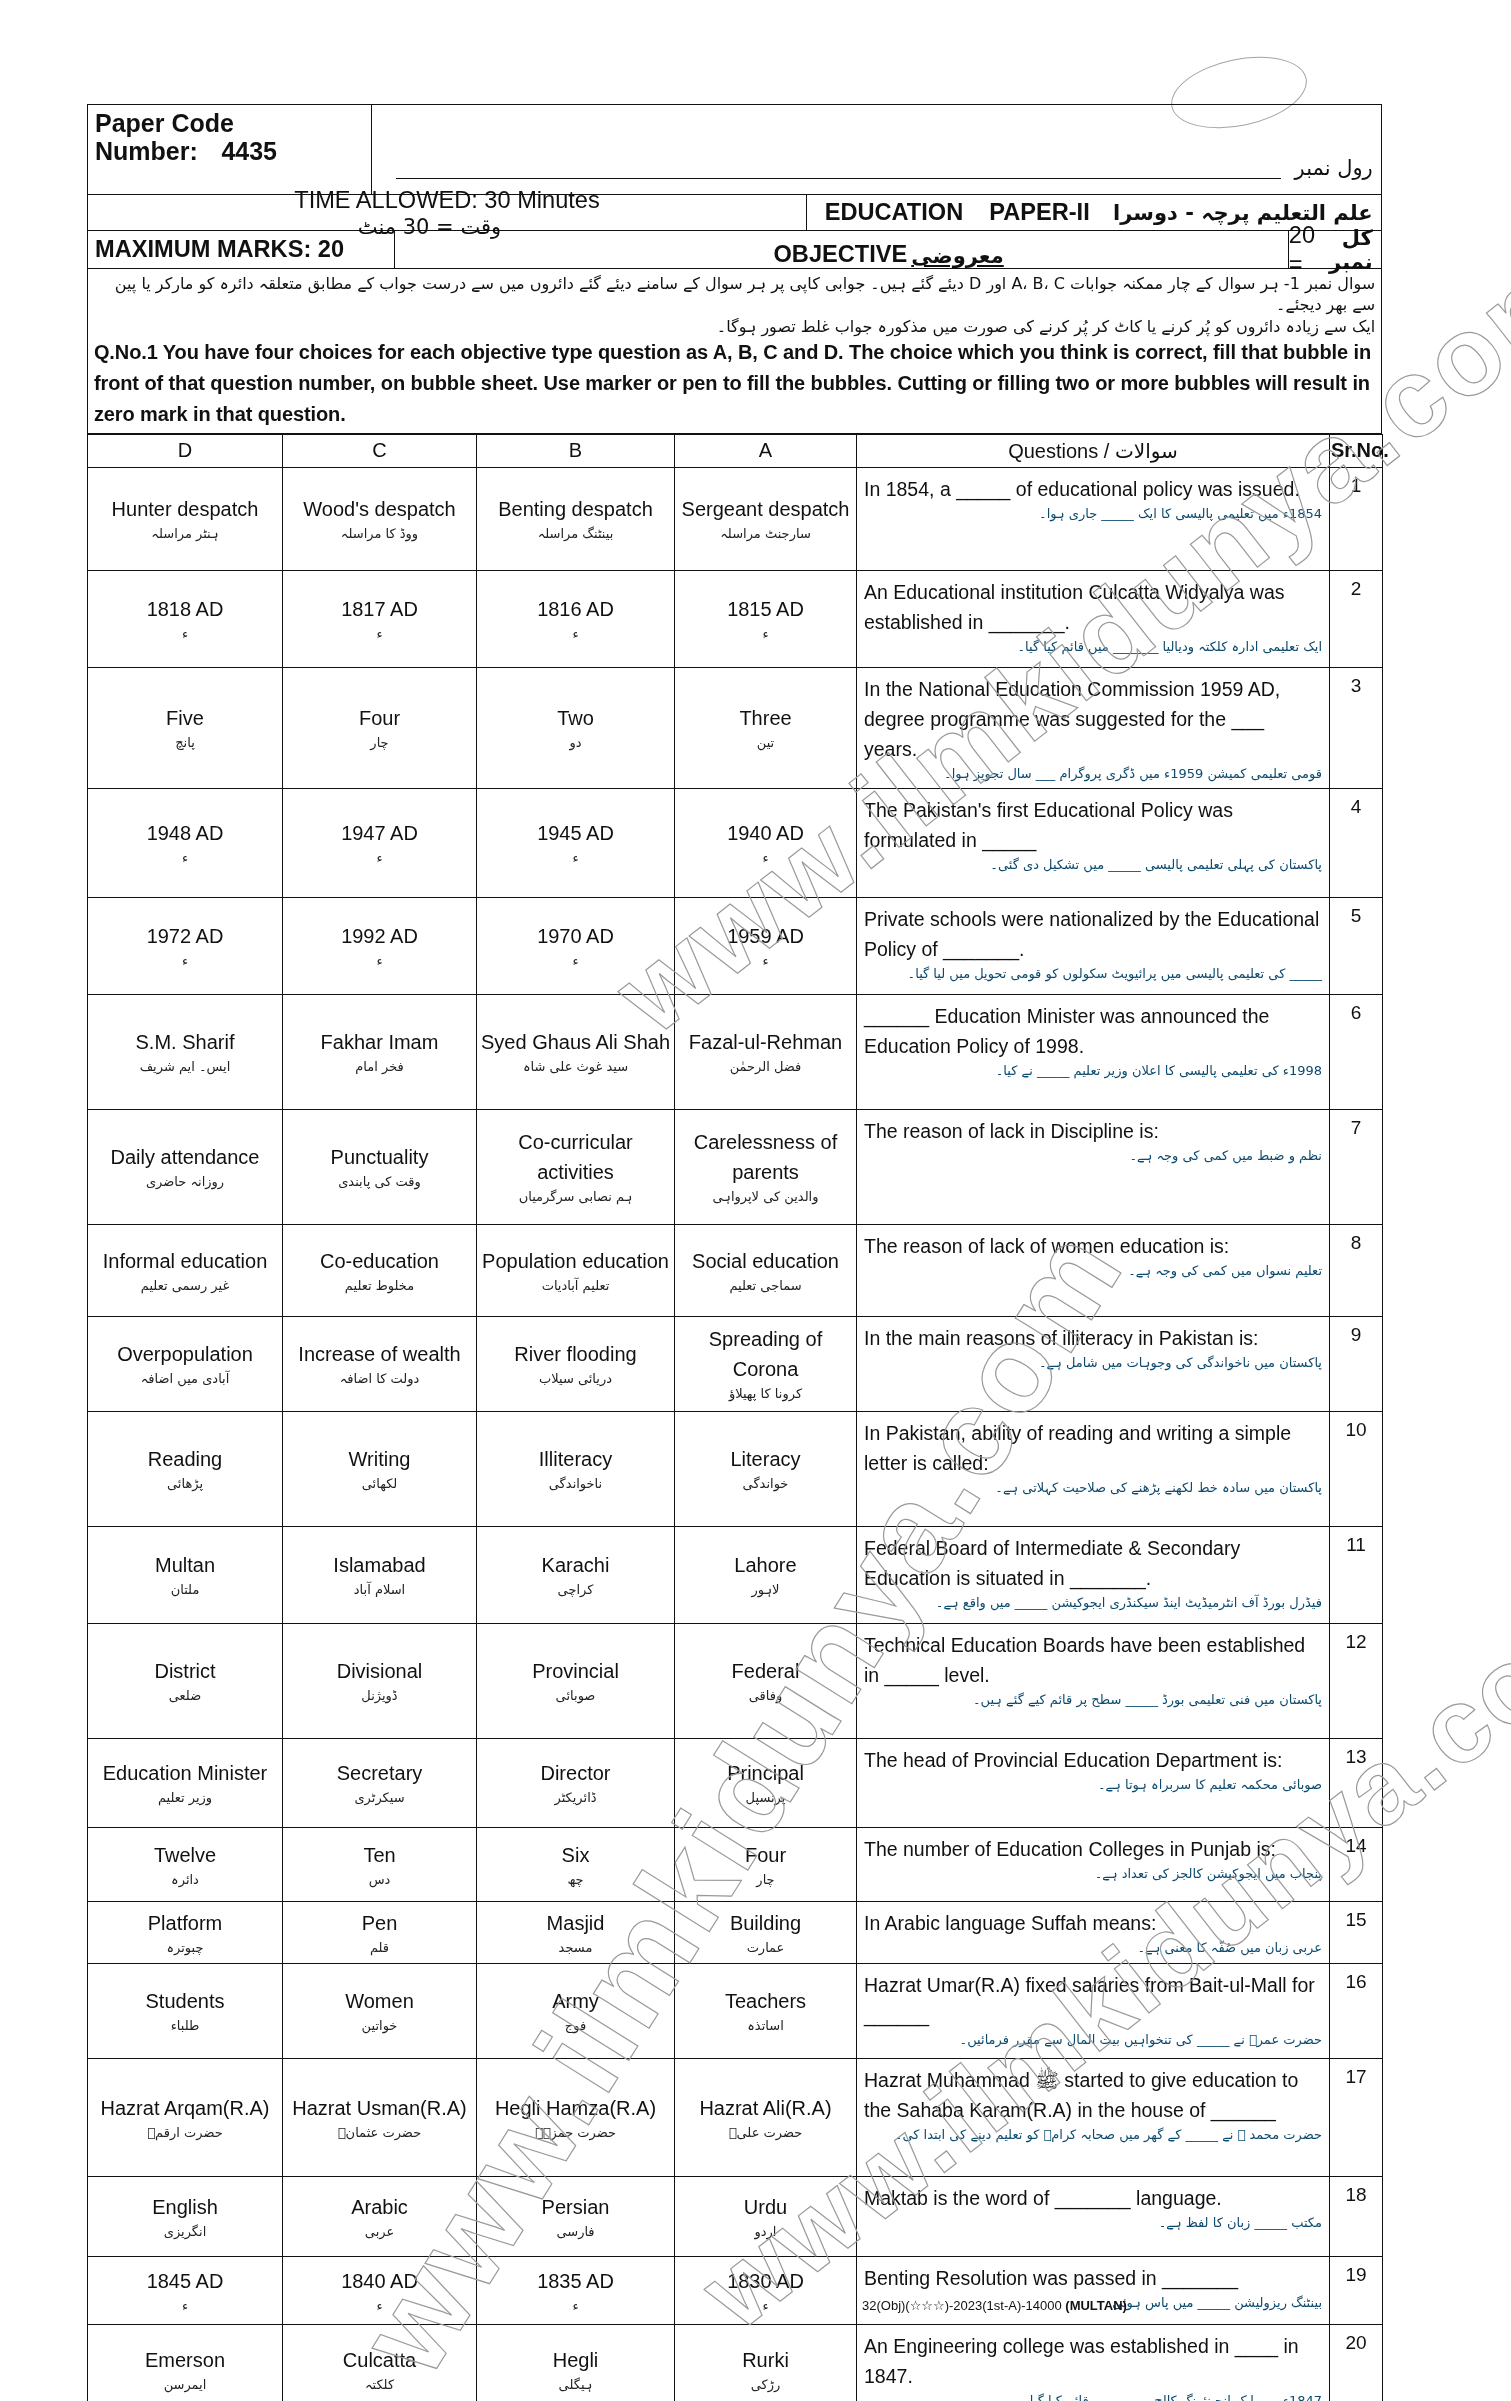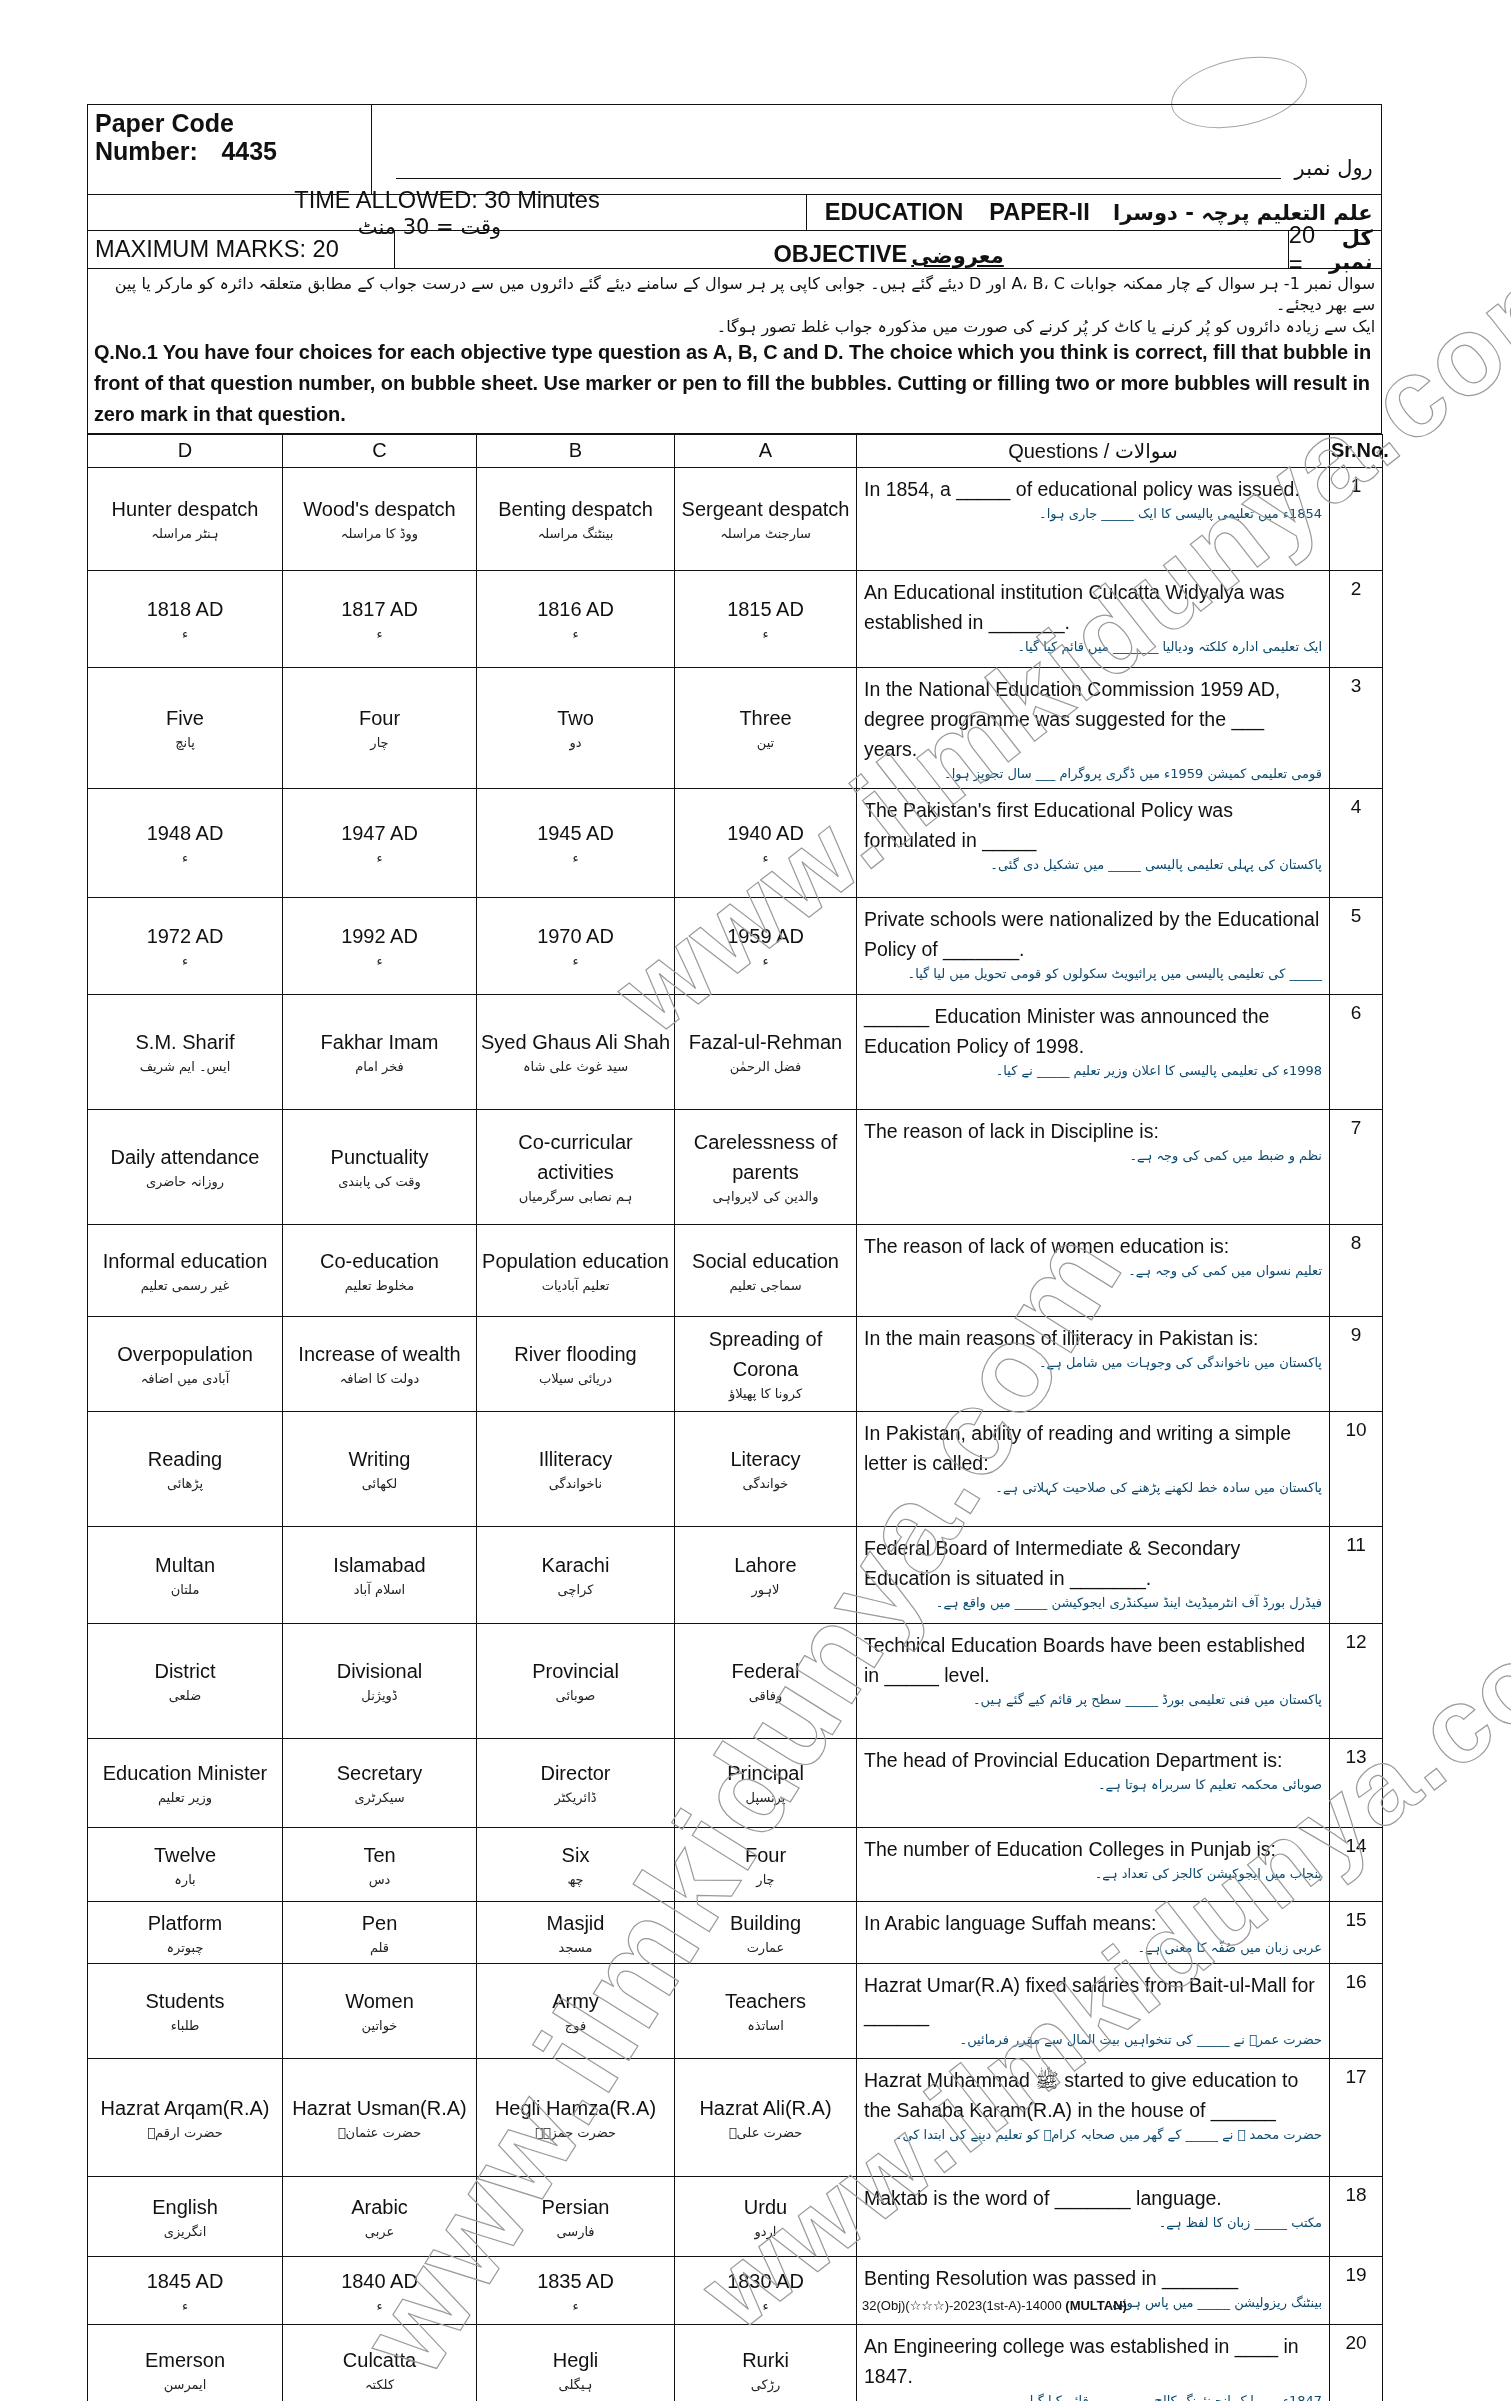--- a/index.html
+++ b/index.html
@@ -23,21 +23,21 @@
   .r1 .c2 { width: 611px; border-right: 1.8px solid #111; text-align: center; }
   .r1 .c3 { flex: 1; position: relative; }
   .roll-line { position: absolute; left: 23.6px; right: 100px; bottom: 15.4px; border-bottom: 1.8px solid #111; }
   .roll-label { position: absolute; right: 8.3px; bottom: 14px; }
 
   .r2 { height: 35px; align-items: center; }
   .r2 .c1 { width: 718px; display: flex; justify-content: space-between; align-items: center; flex-direction: column; }
   .r2 .c2 { flex: 1; border-left: 1.8px solid #111; height: 100%; display: flex; align-items: center; justify-content: space-between; padding: 0 8.3px 0 17.7px; }
 
   .r3 { height: 37px; align-items: stretch; }
-  .r3 .c1 { width: 334px; border-right: 1.8px solid #111; display: flex; align-items: center; }
+  .r3 .c1 { width: 334px; border-right: 1.8px solid #111; display: flex; align-items: center; font-weight: bold; }
   .r3 .c2 { width: 561px; display: flex; align-items: flex-end; padding-left: 378px; gap: 4px; }
   .r3 .c3 { flex: 1; border-left: 1.8px solid #111; display: flex; align-items: center; justify-content: flex-end; gap: 14px; padding-right: 8.3px; }
 
   .instr { padding: 3.5px 5.9px 2.4px; border-bottom: 1.8px solid #111; }
   .instr .urdu-line { text-align: right; font-size: 16px; line-height: 1.35; }
   .instr .en { font-size: 20px; font-weight: bold; line-height: 1.55; letter-spacing: -0.1px; }
 
   
   table.mcq { border-collapse: collapse; width: 100%; table-layout: fixed; border: 1.8px solid #111; border-top: none; }
   table.mcq th, table.mcq td { border: 1.2px solid #111; box-sizing: border-box; }
@@ -233,21 +233,21 @@
         </tr>
         <tr style="height: 89px;">
           <td class="opt"><span>Education Minister</span><span class="u">وزیر تعلیم</span></td>
           <td class="opt"><span>Secretary</span><span class="u">سیکرٹری</span></td>
           <td class="opt"><span>Director</span><span class="u">ڈائریکٹر</span></td>
           <td class="opt"><span>Principal</span><span class="u">پرنسپل</span></td>
           <td class="q"><span>The head of Provincial Education Department is:</span><span class="u">صوبائی محکمہ تعلیم کا سربراہ ہوتا ہے۔</span></td>
           <td class="sr">13</td>
         </tr>
         <tr style="height: 74px;">
-          <td class="opt"><span>Twelve</span><span class="u">بارہ</span></td>
+          <td class="opt"><span>Twelve</span><span class="u">دائرہ</span></td>
           <td class="opt"><span>Ten</span><span class="u">دس</span></td>
           <td class="opt"><span>Six</span><span class="u">چھ</span></td>
           <td class="opt"><span>Four</span><span class="u">چار</span></td>
           <td class="q"><span>The number of Education Colleges in Punjab is:</span><span class="u">پنجاب میں ایجوکیشن کالجز کی تعداد ہے۔</span></td>
           <td class="sr">14</td>
         </tr>
         <tr style="height: 62px;">
           <td class="opt"><span>Platform</span><span class="u">چبوترہ</span></td>
           <td class="opt"><span>Pen</span><span class="u">قلم</span></td>
           <td class="opt"><span>Masjid</span><span class="u">مسجد</span></td>

